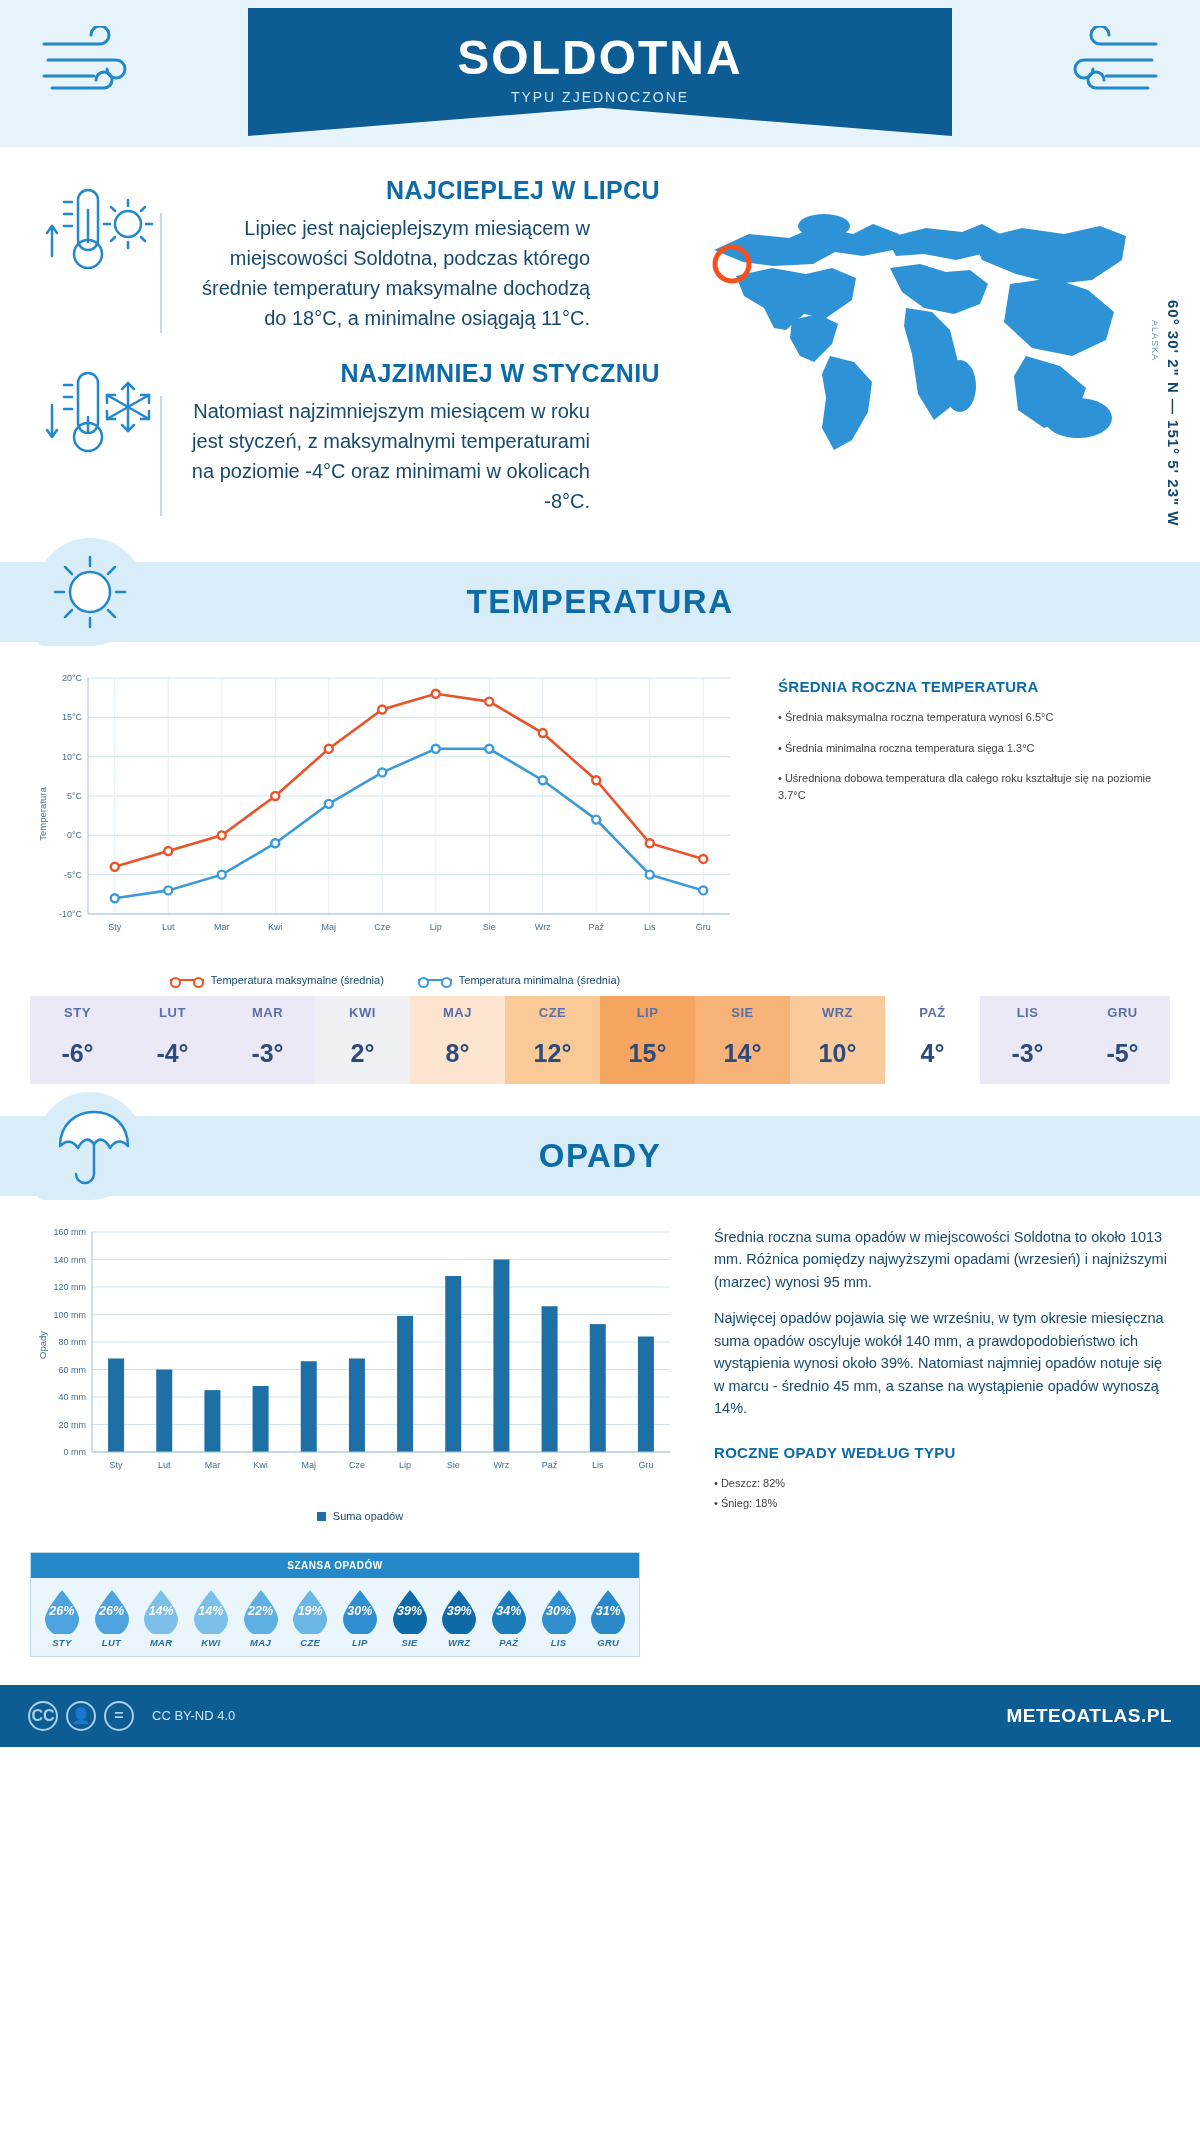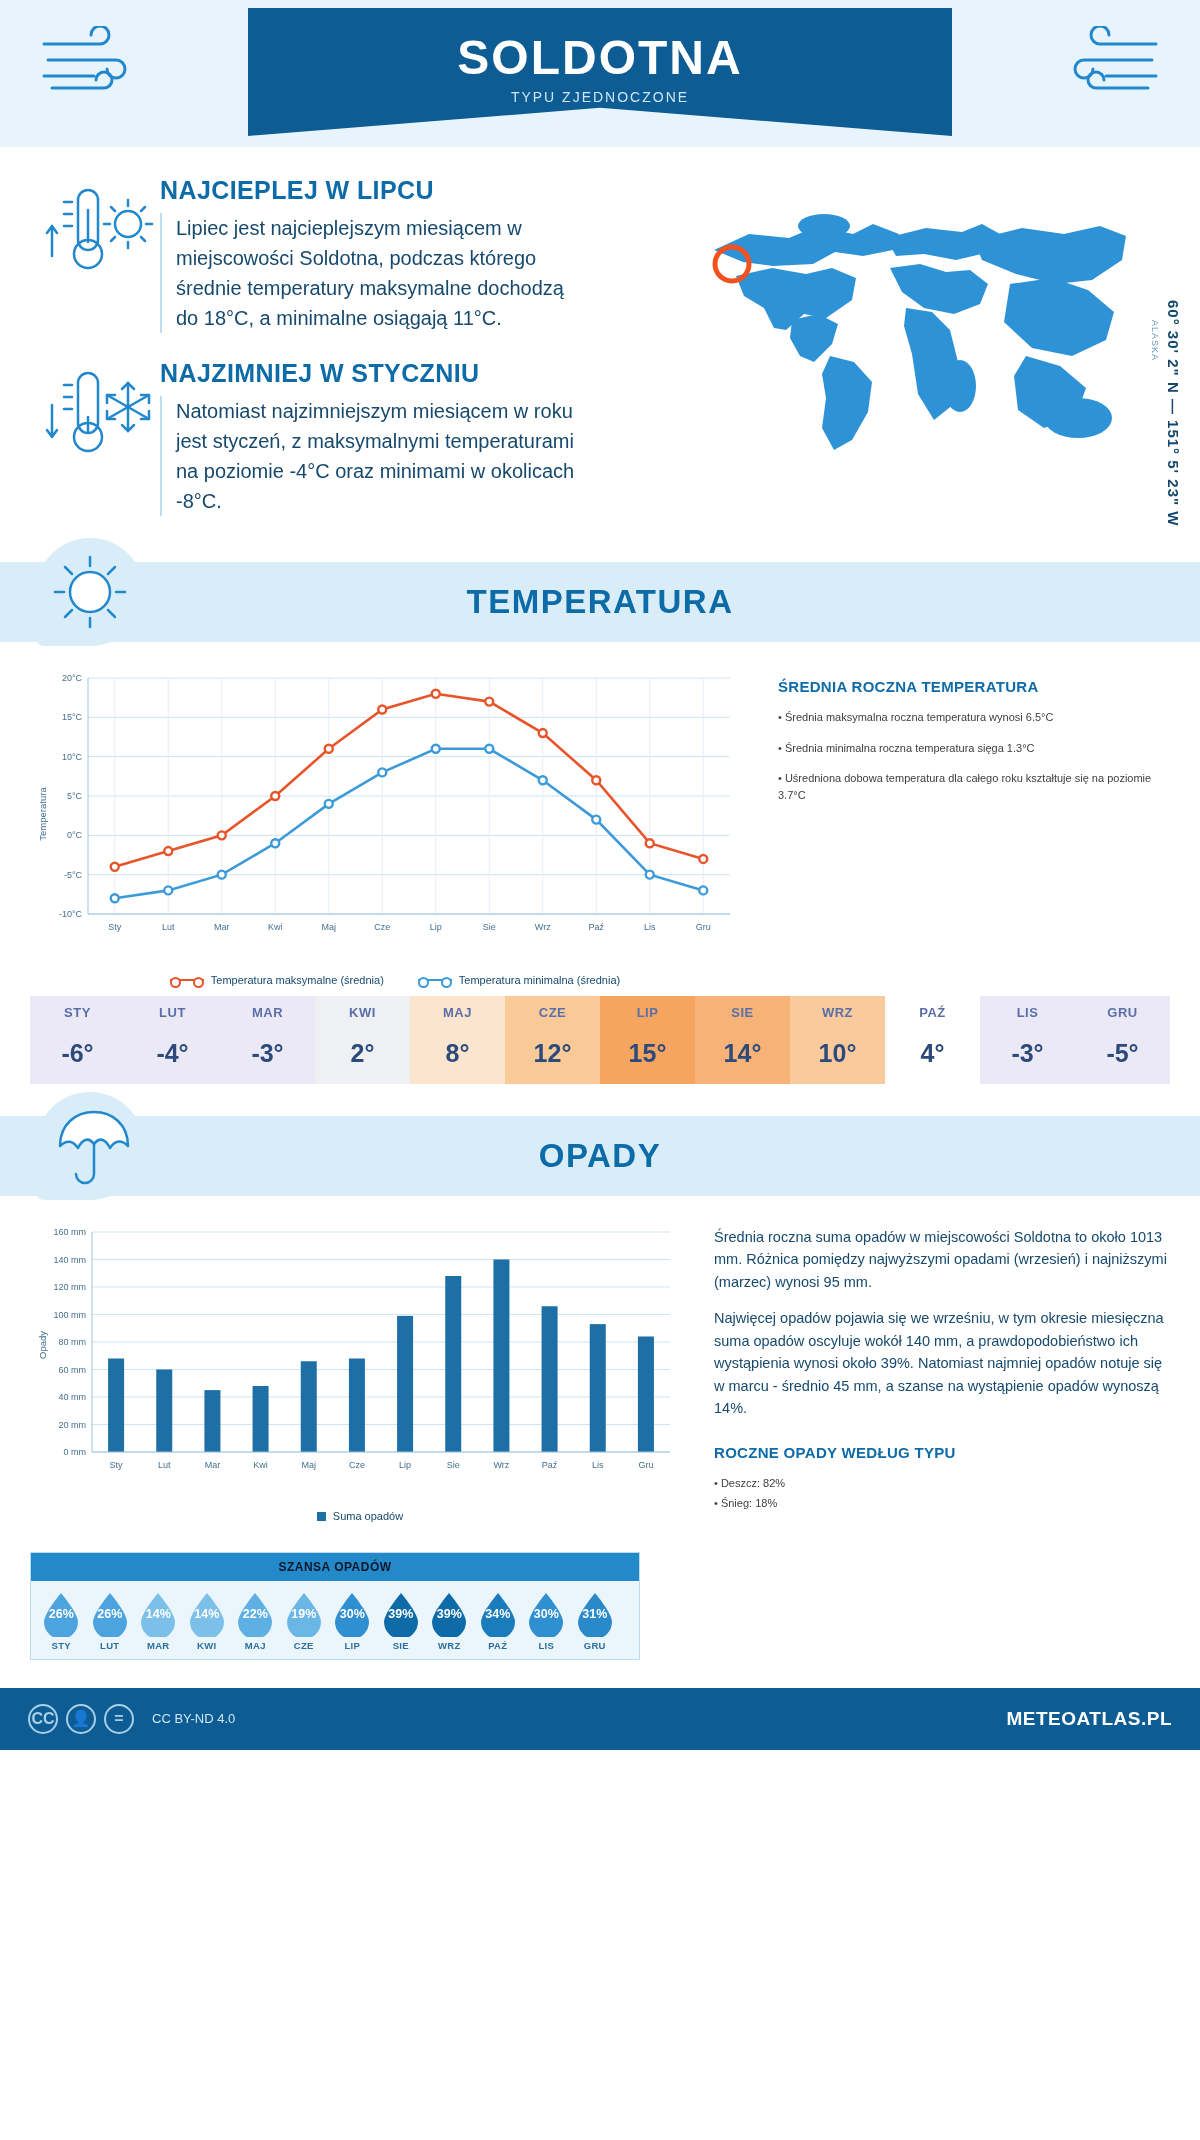--- a/index.html
+++ b/index.html
@@ -43,20 +43,21 @@
   }
   .wind-deco { position: absolute; top: 26px; color: #2288cc; }
   .wind-left { left: 34px; }
   .wind-right { right: 34px; }
 
   
   .info-section {
     position: relative;
     padding: 26px 0 18px 0;
     min-height: 370px;
+    text-align: right;
   }
   .info-block { display: flex; padding-left: 40px; margin-bottom: 26px; width: 660px;}
   .info-icons { width: 120px; flex: 0 0 120px; position: relative; height: 110px; }
   .info-text-wrap { flex: 1; }
   .info-head {
     font-size: 25px;
     font-weight: bold;
     color: #0d6ba8;
     margin-bottom: 8px;
     letter-spacing: .4px;
@@ -168,24 +169,24 @@
     padding: 12px 0 16px 0;
   }
 
   
   .precip-content { display: flex; padding: 24px 30px 10px 30px; }
   .precip-chart-col { width: 660px; }
   .precip-side { flex: 1; padding-left: 24px; padding-top: 6px; }
 
   .chance-box { margin: 16px 30px 0 30px; width: 610px; border: 1px solid #bcdcf0;}
   .chance-head {
-    background: #2389c9; color: #0f172a; text-align: center;
-    font-size: 12px; font-weight: bold; padding: 7px 0; letter-spacing: .5px;
-  }
-  .chance-row { display: flex; background: #eaf5fc; padding: 10px 20px 8px 6px; }
+    background: #2389c9; color: #ffffff; text-align: center;
+    font-size: 10px; font-weight: bold; padding: 7px 0; letter-spacing: .5px;
+  }
+  .chance-row { display: flex; background: #eaf5fc; padding: 10px 6px 8px 6px; font-style: italic; }
   .drop-cell { flex: 1; text-align: center; }
   .drop {
     width: 42px; height: 46px; margin: 0 auto;
     position: relative;
     display: flex; align-items: center; justify-content: center;
   }
   .drop svg { position: absolute; inset: 0; }
   .drop span { position: relative; color: #fff; font-size: 12.5px; font-weight: bold; }
   .drop-month { font-size: 9.5px; font-weight: bold; color: #2c6f9e; margin-top: 3px; letter-spacing: .3px;}
 

